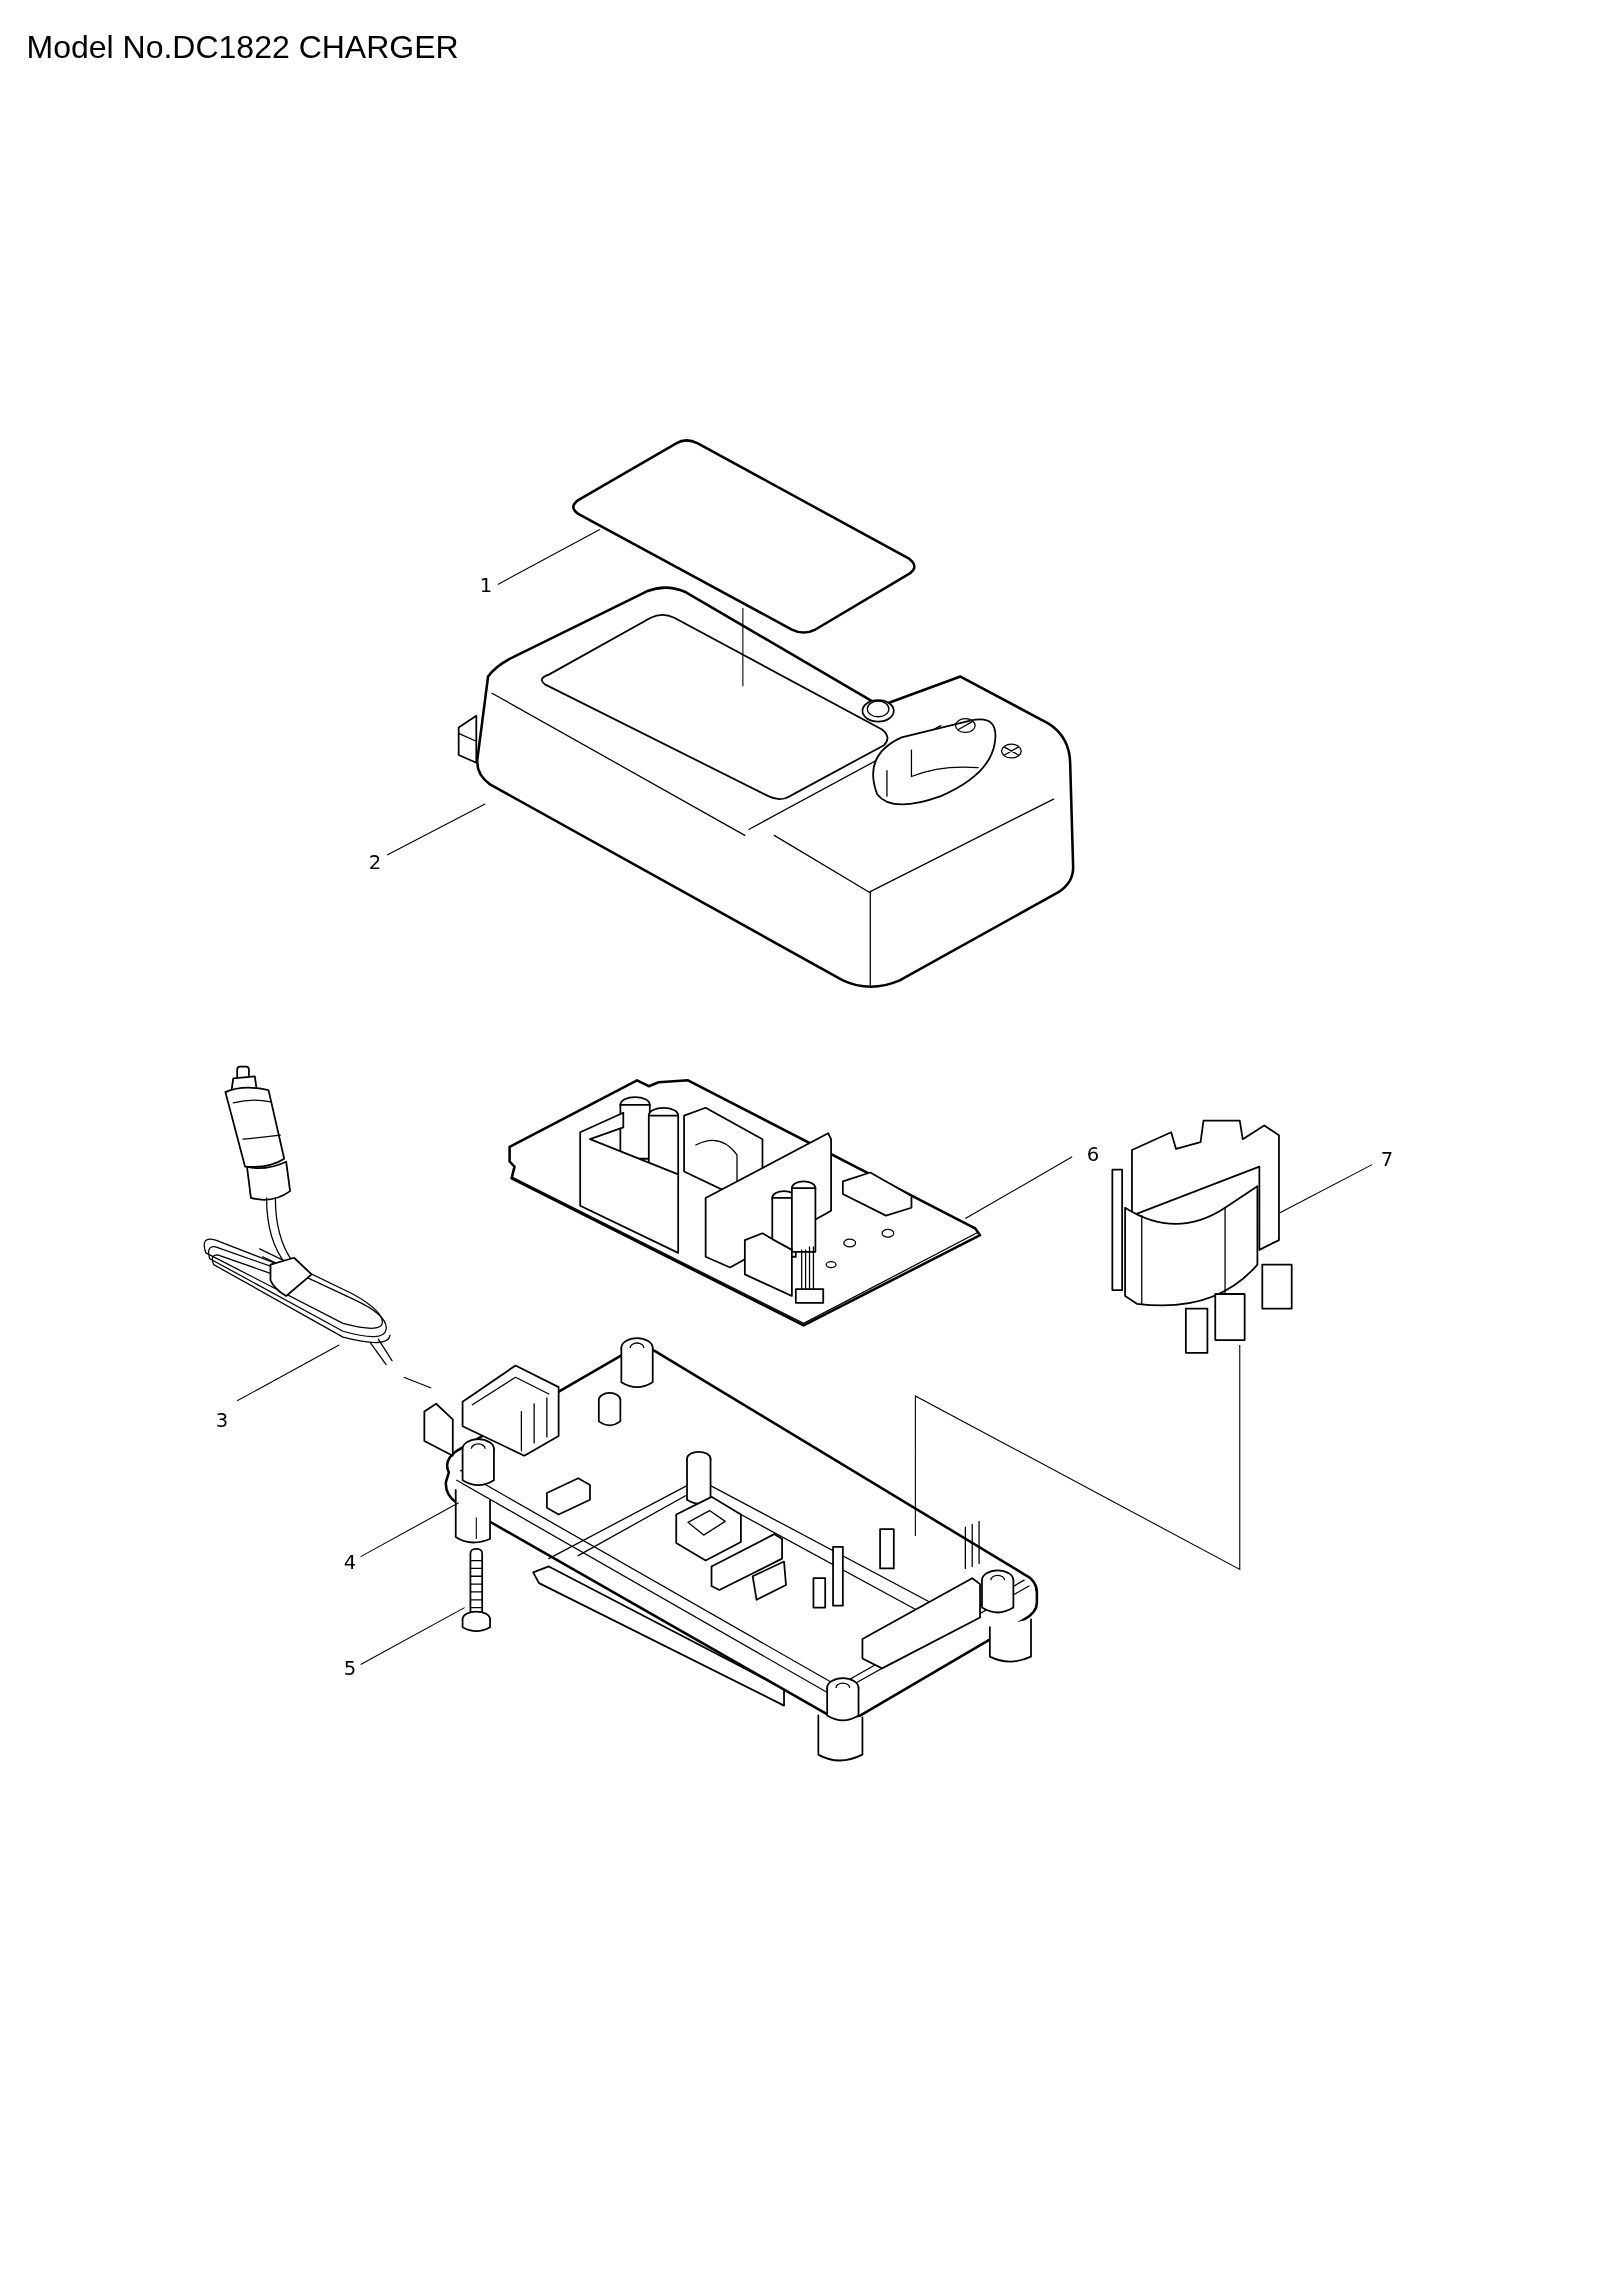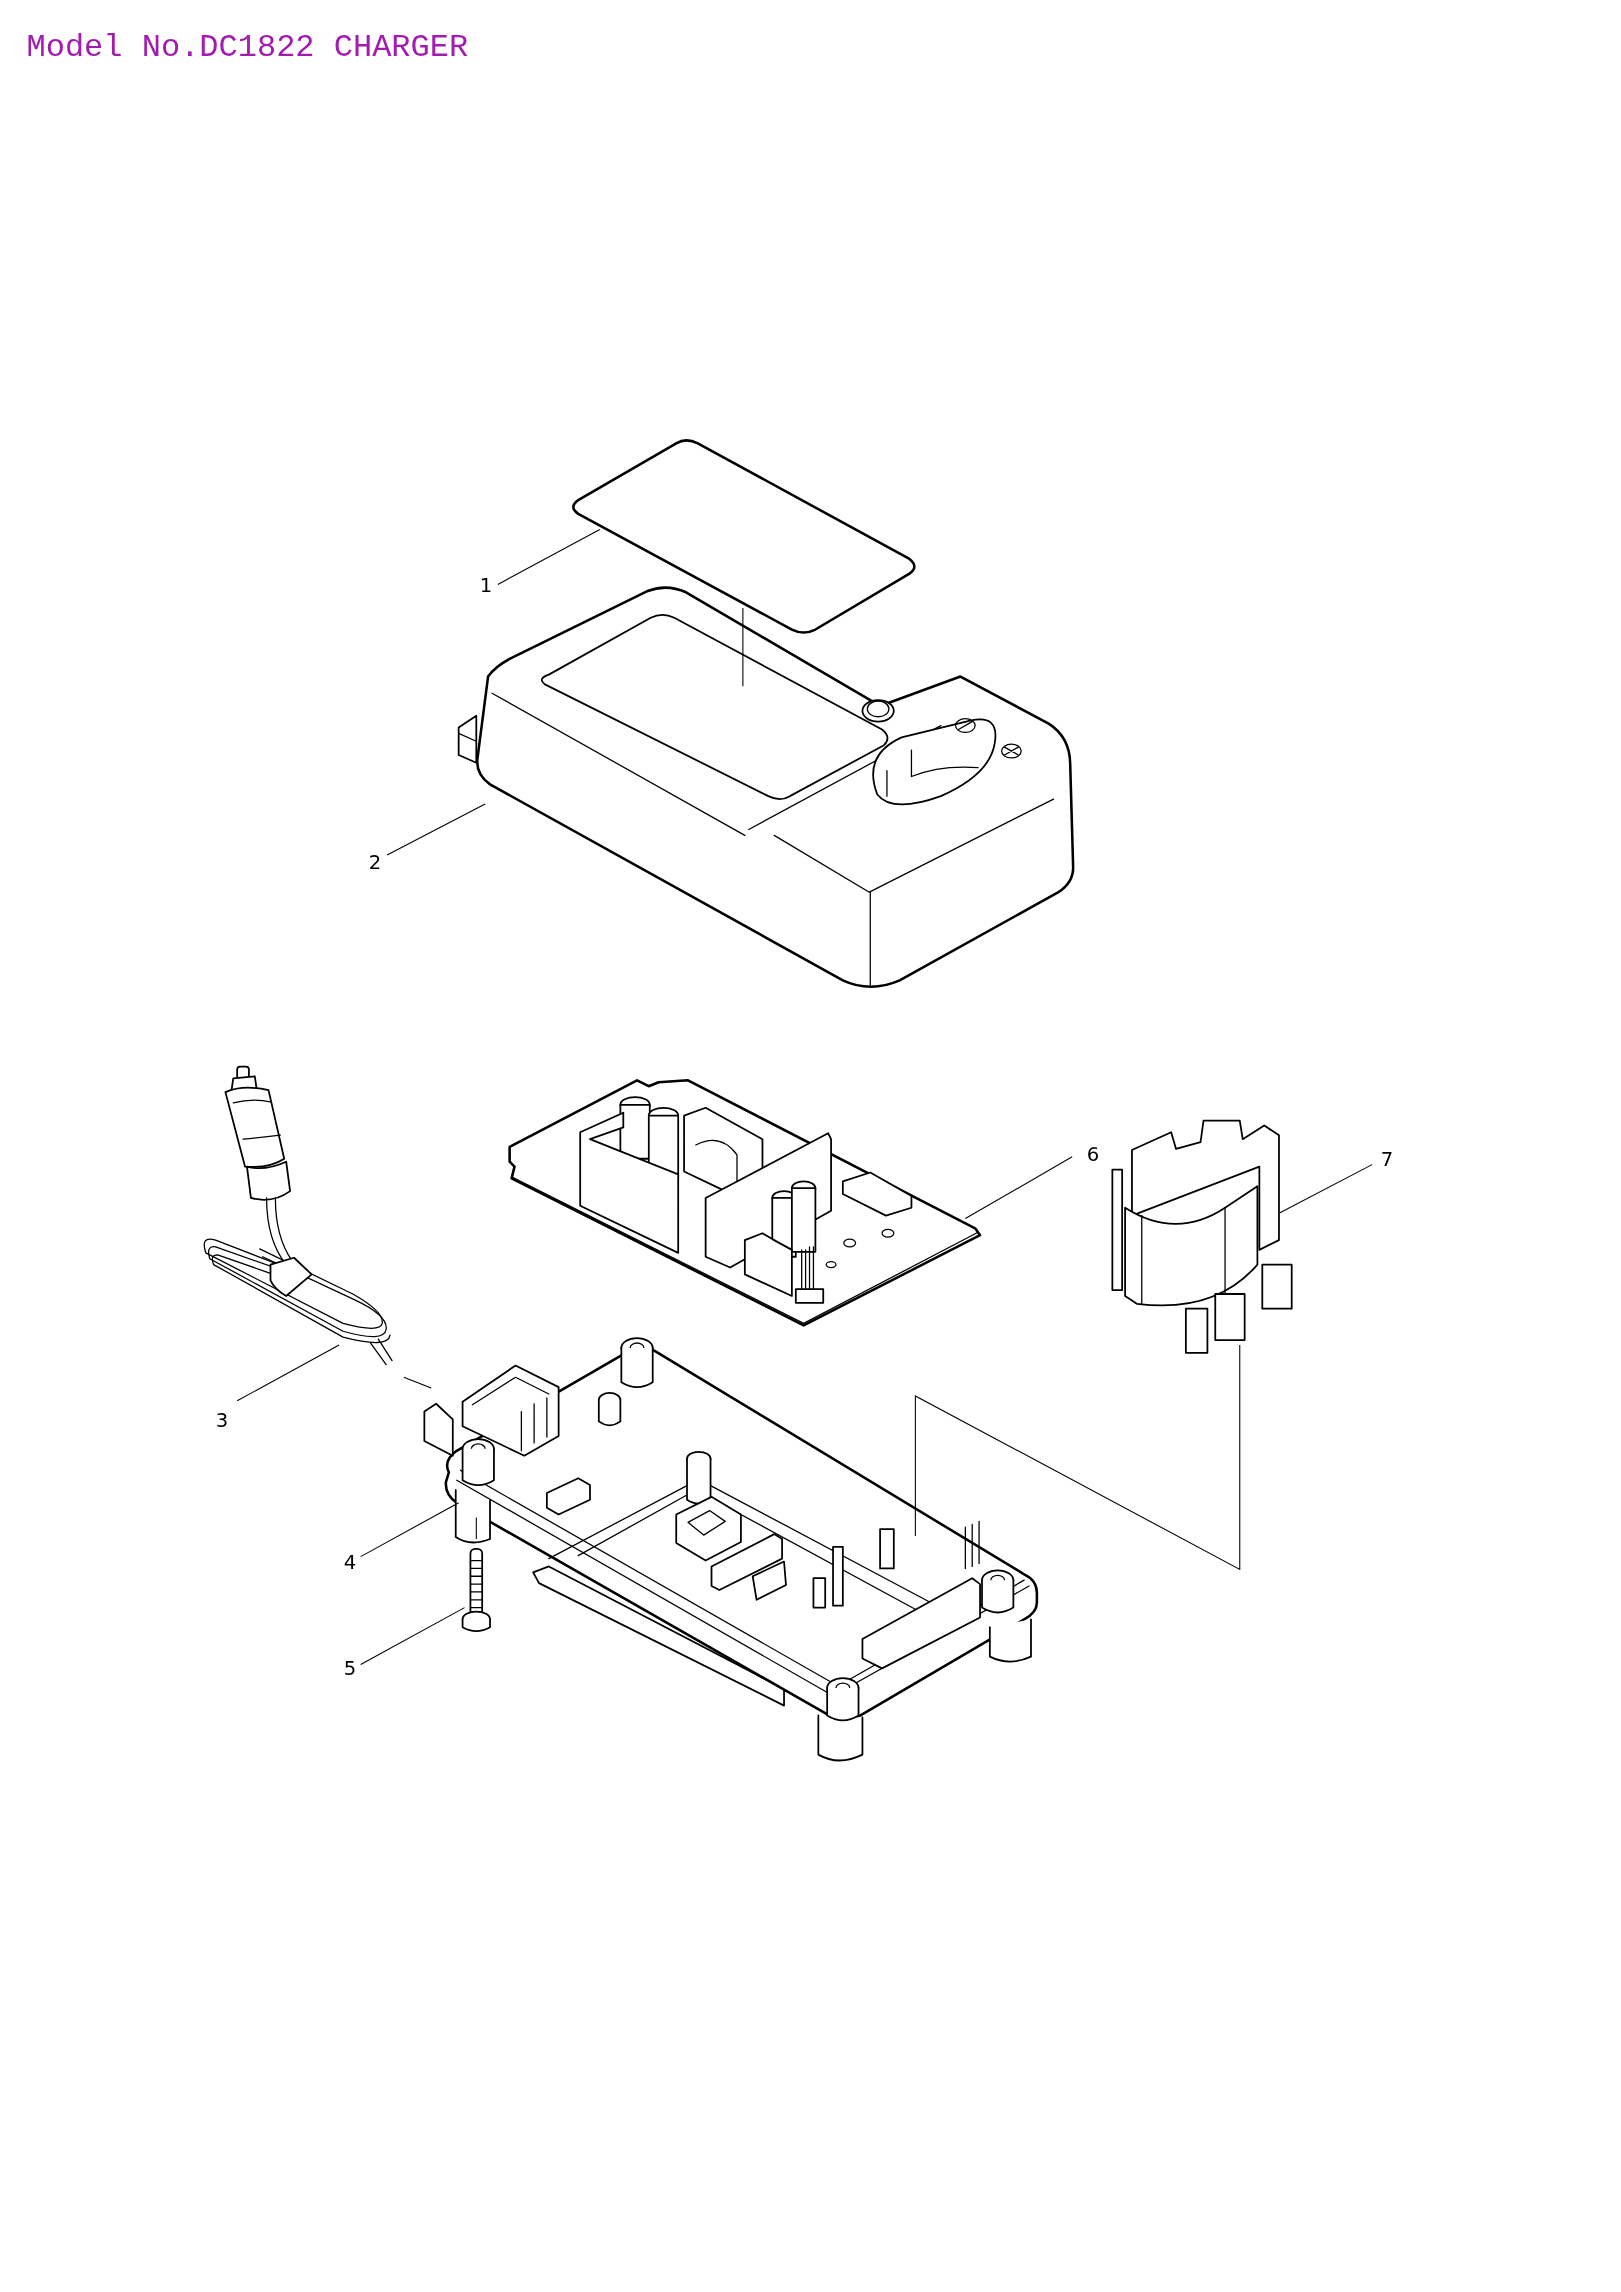--- a/index.html
+++ b/index.html
@@ -1,19 +1,19 @@
 <!DOCTYPE html>
 <html><head>
 <meta charset="utf-8">
 <style>
   html, body { margin: 0; padding: 0; background: #ffffff; }
   body { width: 1621px; height: 2293px; position: relative; overflow: hidden; }
   .page-title {
     position: absolute; left: 26.5px; top: 29px;
-    font-family: Liberation Mono, monospace; font-size: 32px; color: #a21caf;
+    font-family: Liberation Sans, sans-serif; font-size: 32px; color: #000000;
     letter-spacing: 0px; white-space: nowrap;
   }
   svg.diagram { position: absolute; left: 0; top: 0; }
   .part-label {
     position: absolute;
     font-family: "DejaVu Sans", sans-serif; font-size: 19.6px; color: #000;
     line-height: 19.6px; transform: translate(-50%, -50%);
   }
   .thick { fill: #fff; stroke: #000; stroke-width: 2.6; stroke-linejoin: round; stroke-linecap: round; }
   .thin  { fill: none; stroke: #000; stroke-width: 1.3; stroke-linecap: round; stroke-linejoin: round; }

